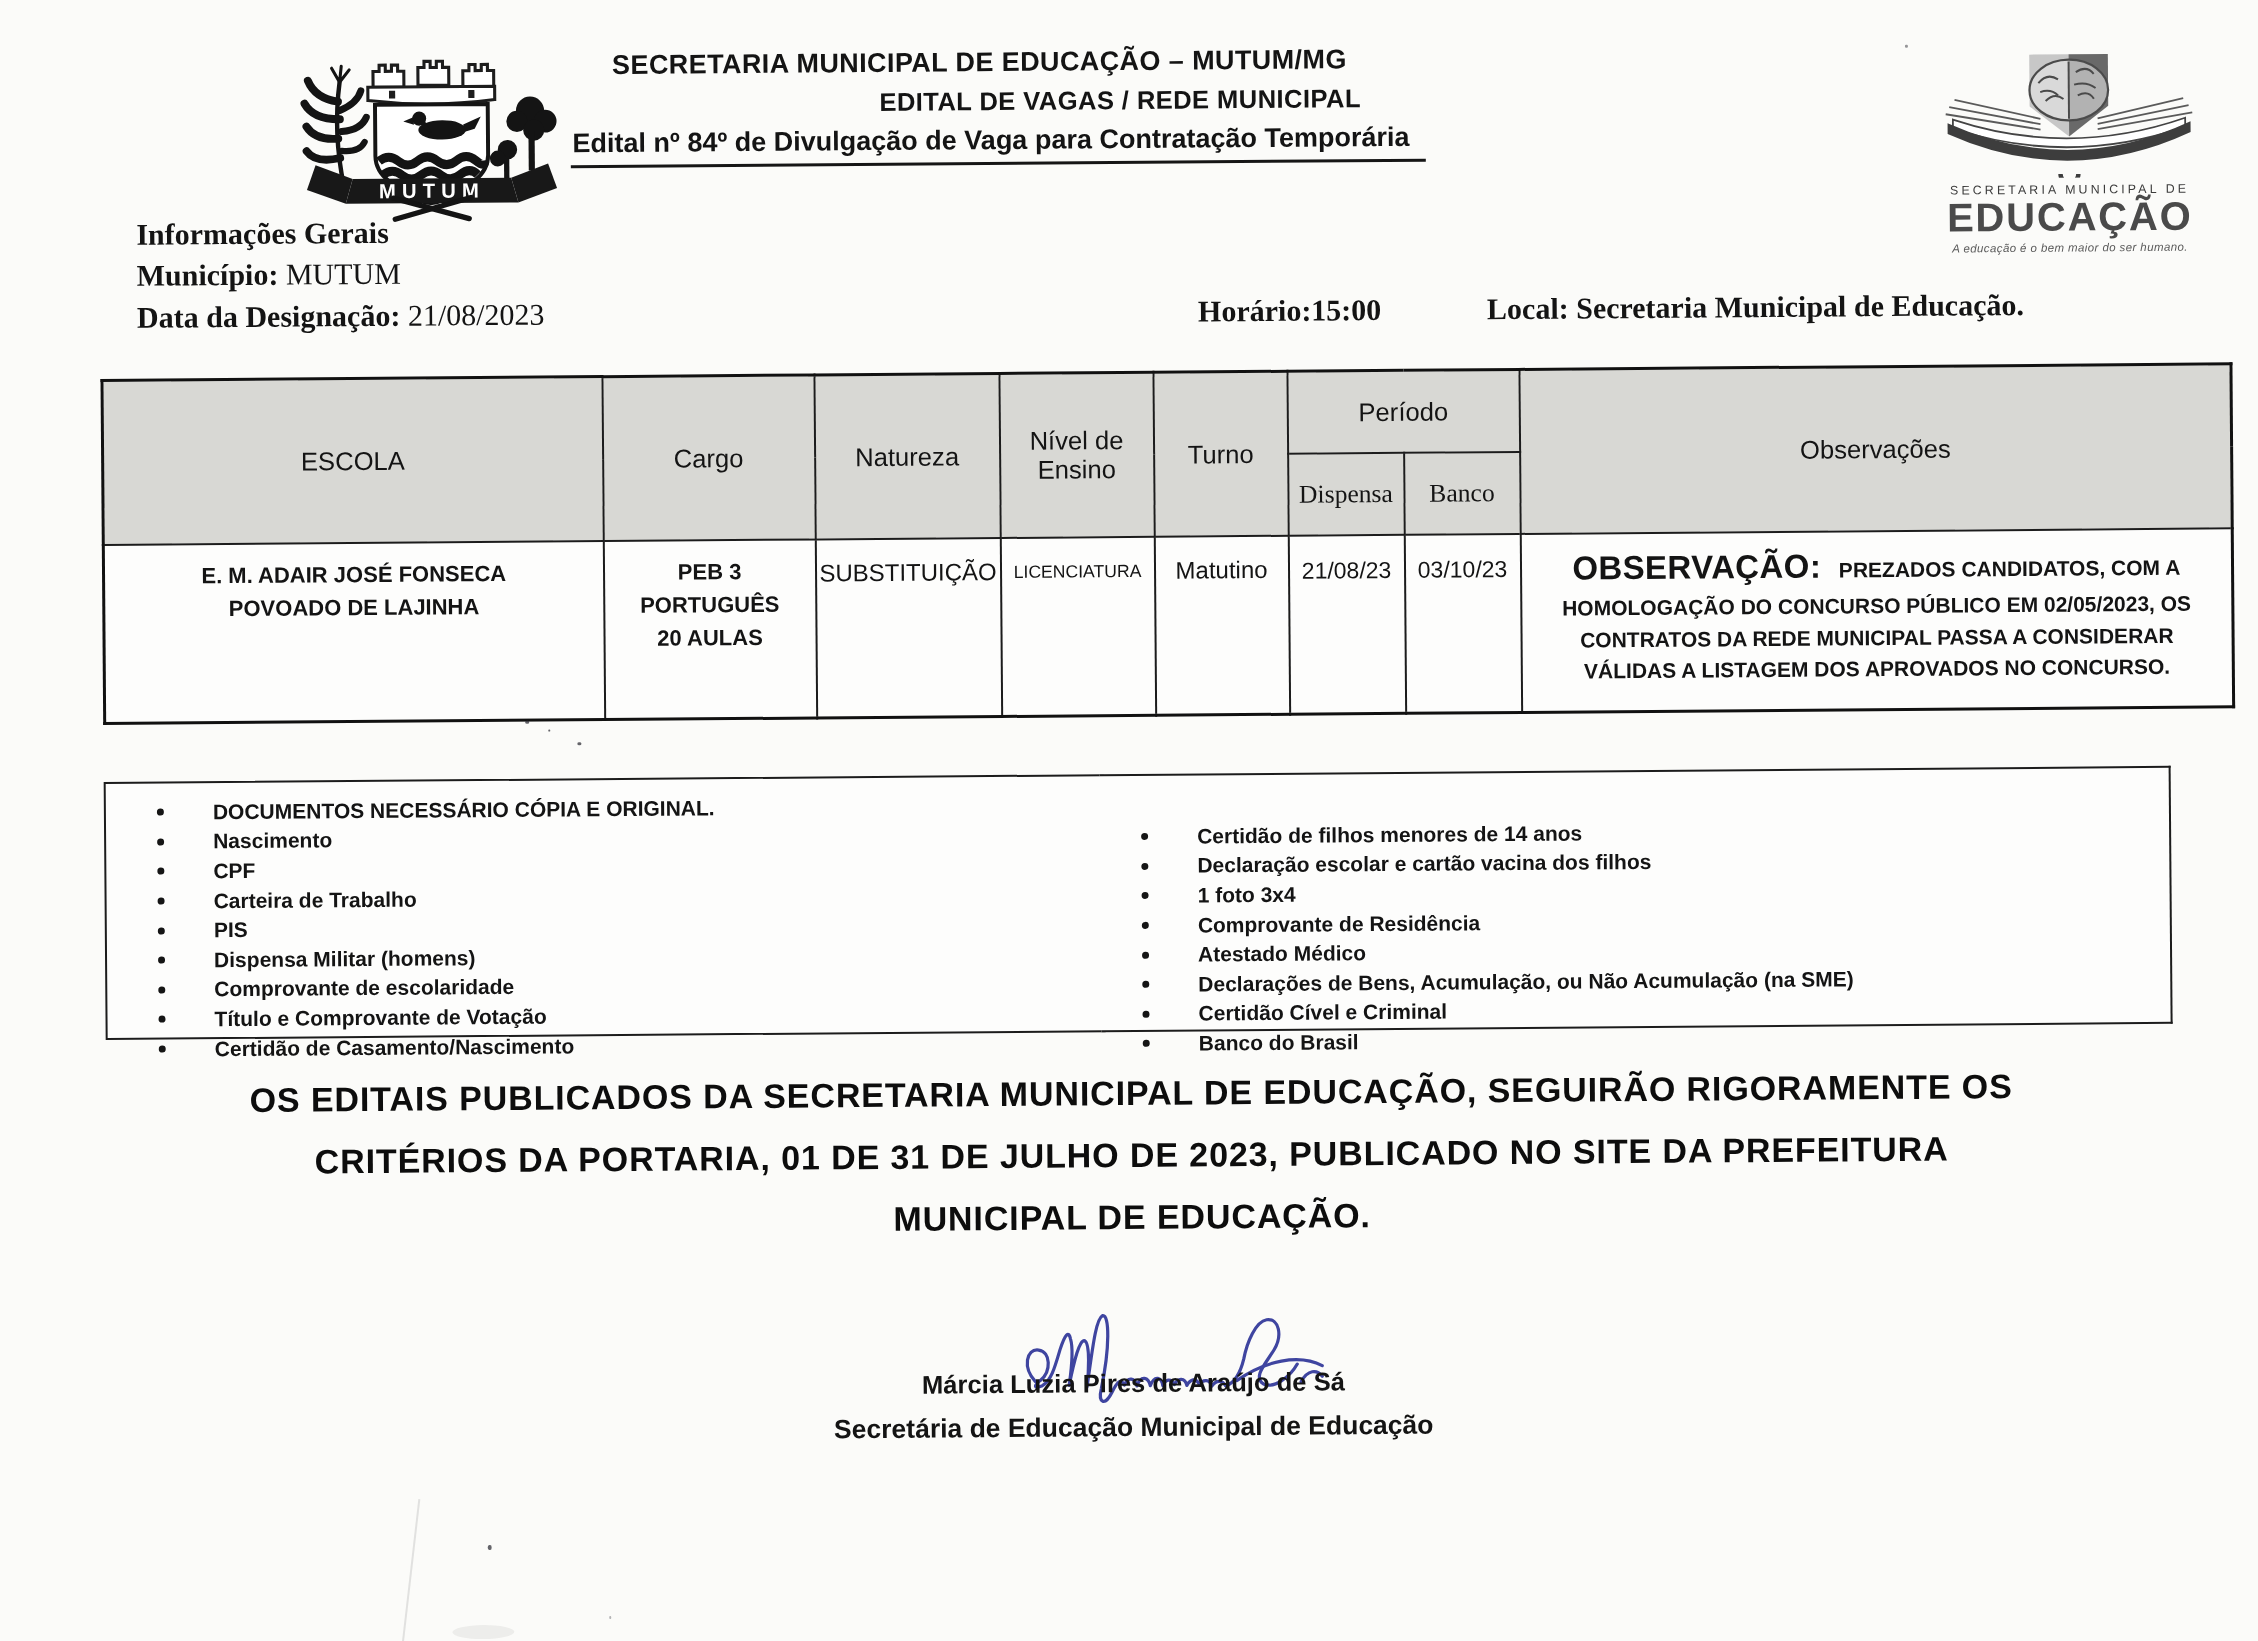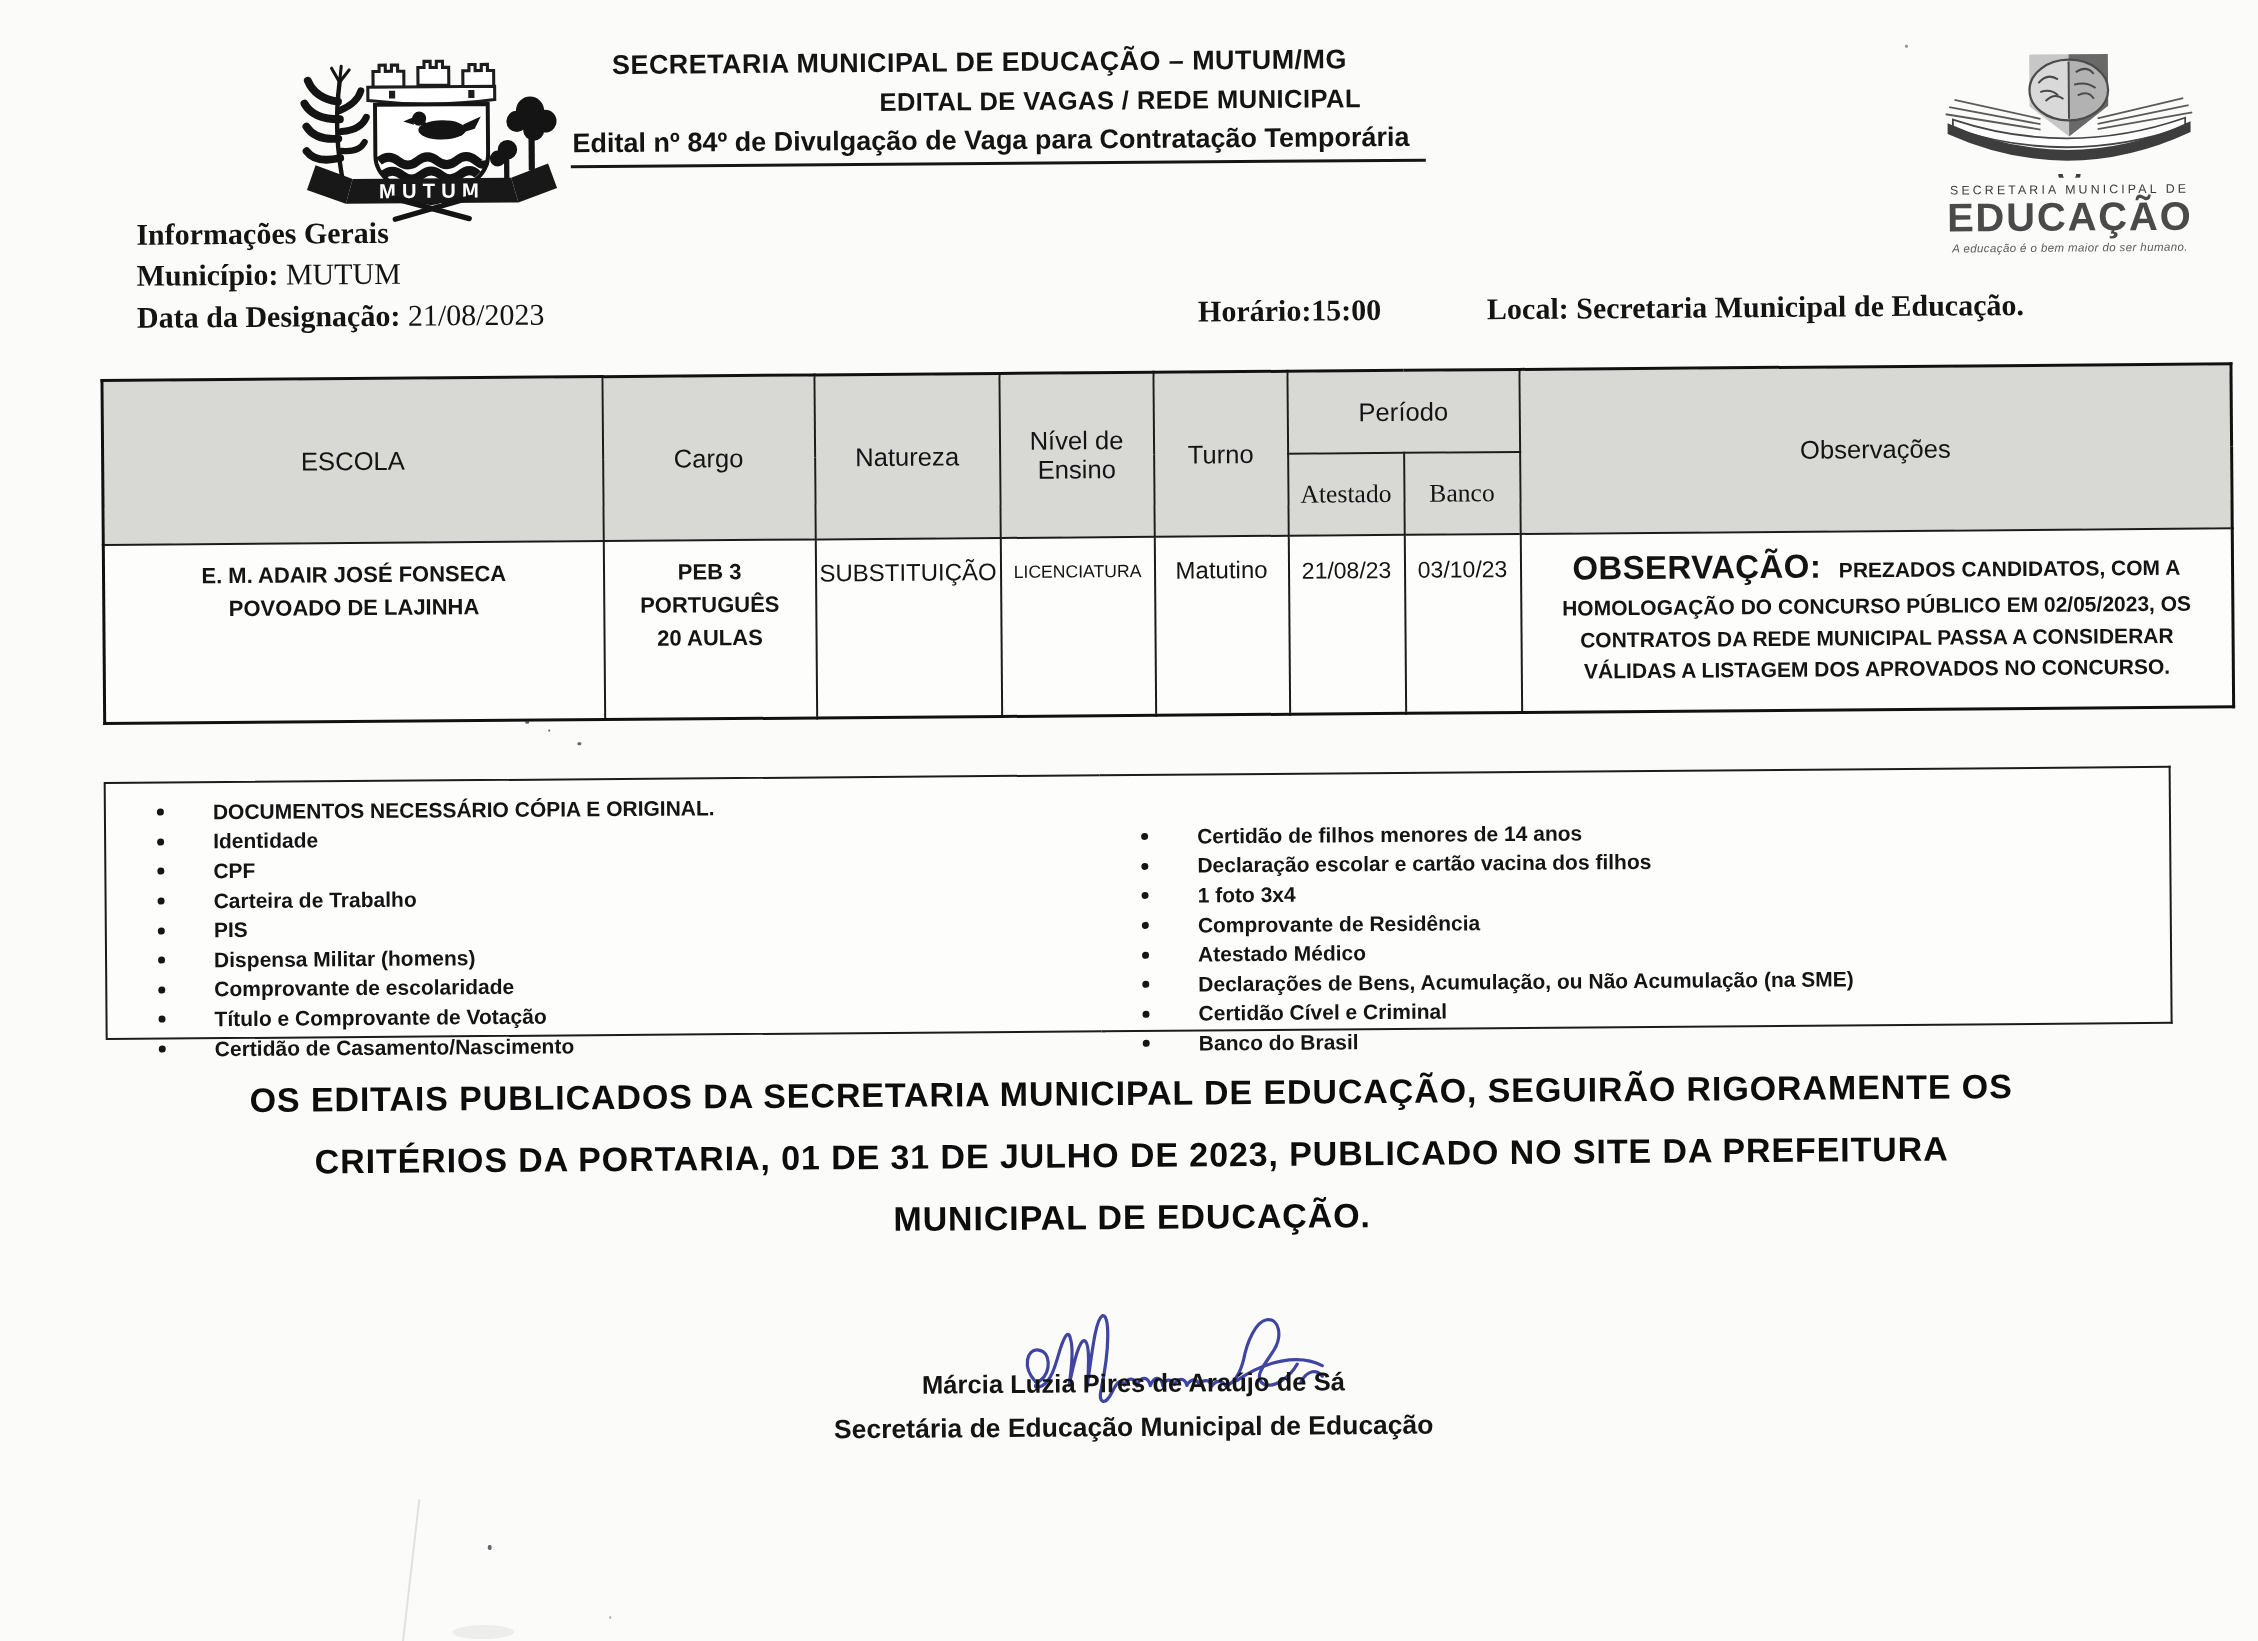--- a/index.html
+++ b/index.html
@@ -199,21 +199,21 @@
       <tr>
         <th rowspan="2">ESCOLA</th>
         <th rowspan="2">Cargo</th>
         <th rowspan="2">Natureza</th>
         <th rowspan="2">Nível de Ensino</th>
         <th rowspan="2">Turno</th>
         <th colspan="2" class="h90">Período</th>
         <th rowspan="2">Observações</th>
       </tr>
       <tr>
-        <th class="h90 th-serif">Atestado</th>
+        <th class="h90 th-serif">Dispensa</th>
         <th class="h90 th-serif">Banco</th>
       </tr>
       <tr class="rowdata">
         <td class="cell-escola">
           <div>E. M. ADAIR JOSÉ FONSECA</div>
           <div>POVOADO DE LAJINHA</div>
         </td>
         <td class="cell-cargo">
           <div>PEB 3 PORTUGUÊS</div>
           <div>20 AULAS</div>
@@ -231,21 +231,21 @@
   </table>
 
   <div id="docbox-left" class="abs">
     <ul class="doclist">
       <li class="doc-item">
           <span class="bullet"></span>
           <span class="doc-text">DOCUMENTOS NECESSÁRIO CÓPIA E ORIGINAL.</span>
         </li>
       <li class="doc-item">
           <span class="bullet"></span>
-          <span class="doc-text">Identidade</span>
+          <span class="doc-text">Nascimento</span>
         </li>
       <li class="doc-item">
           <span class="bullet"></span>
           <span class="doc-text">CPF</span>
         </li>
       <li class="doc-item">
           <span class="bullet"></span>
           <span class="doc-text">Carteira de Trabalho</span>
         </li>
       <li class="doc-item">

